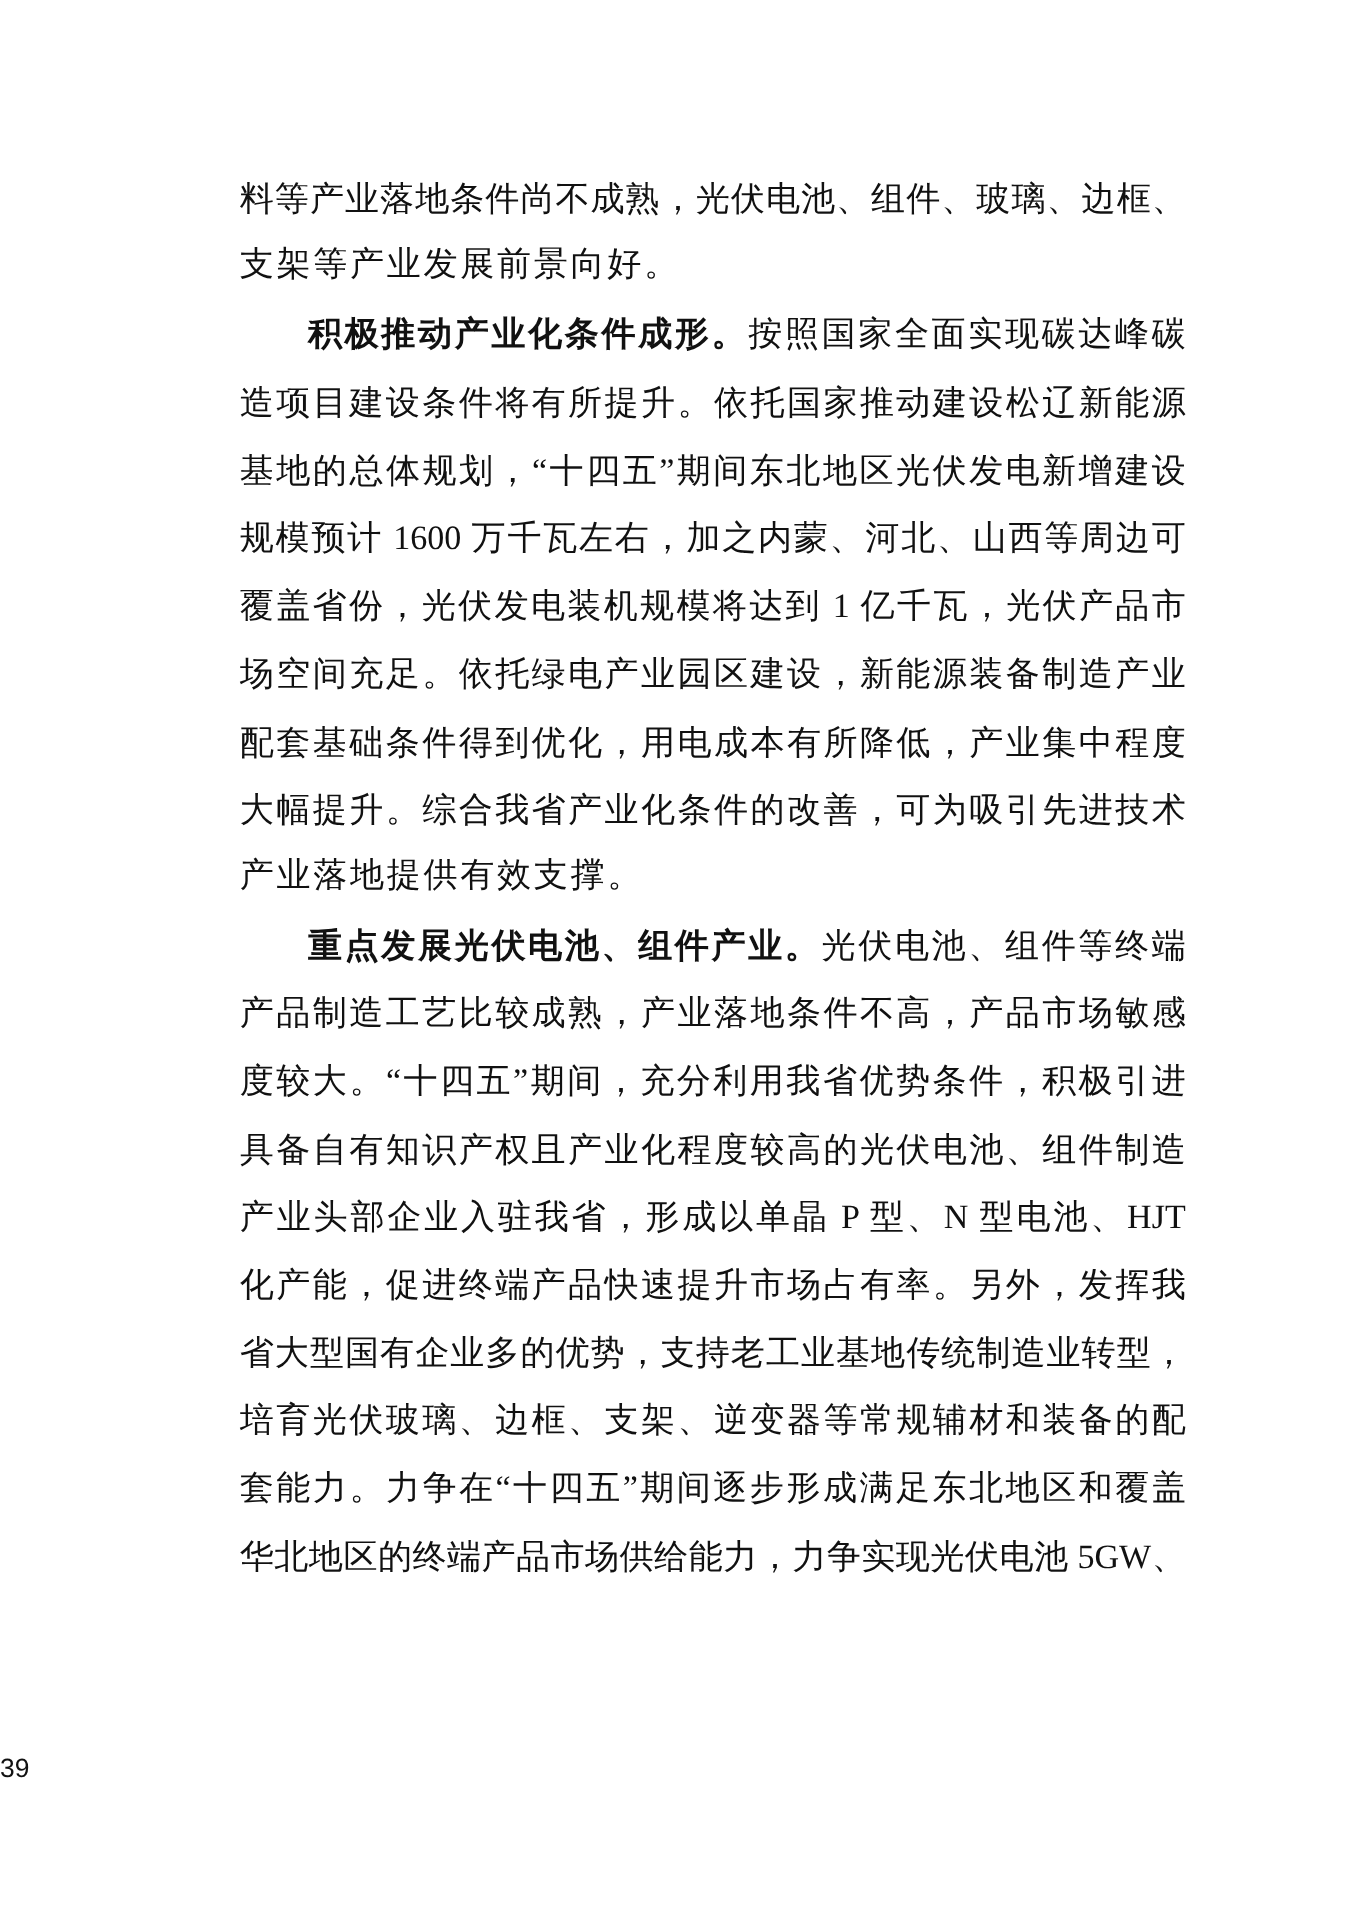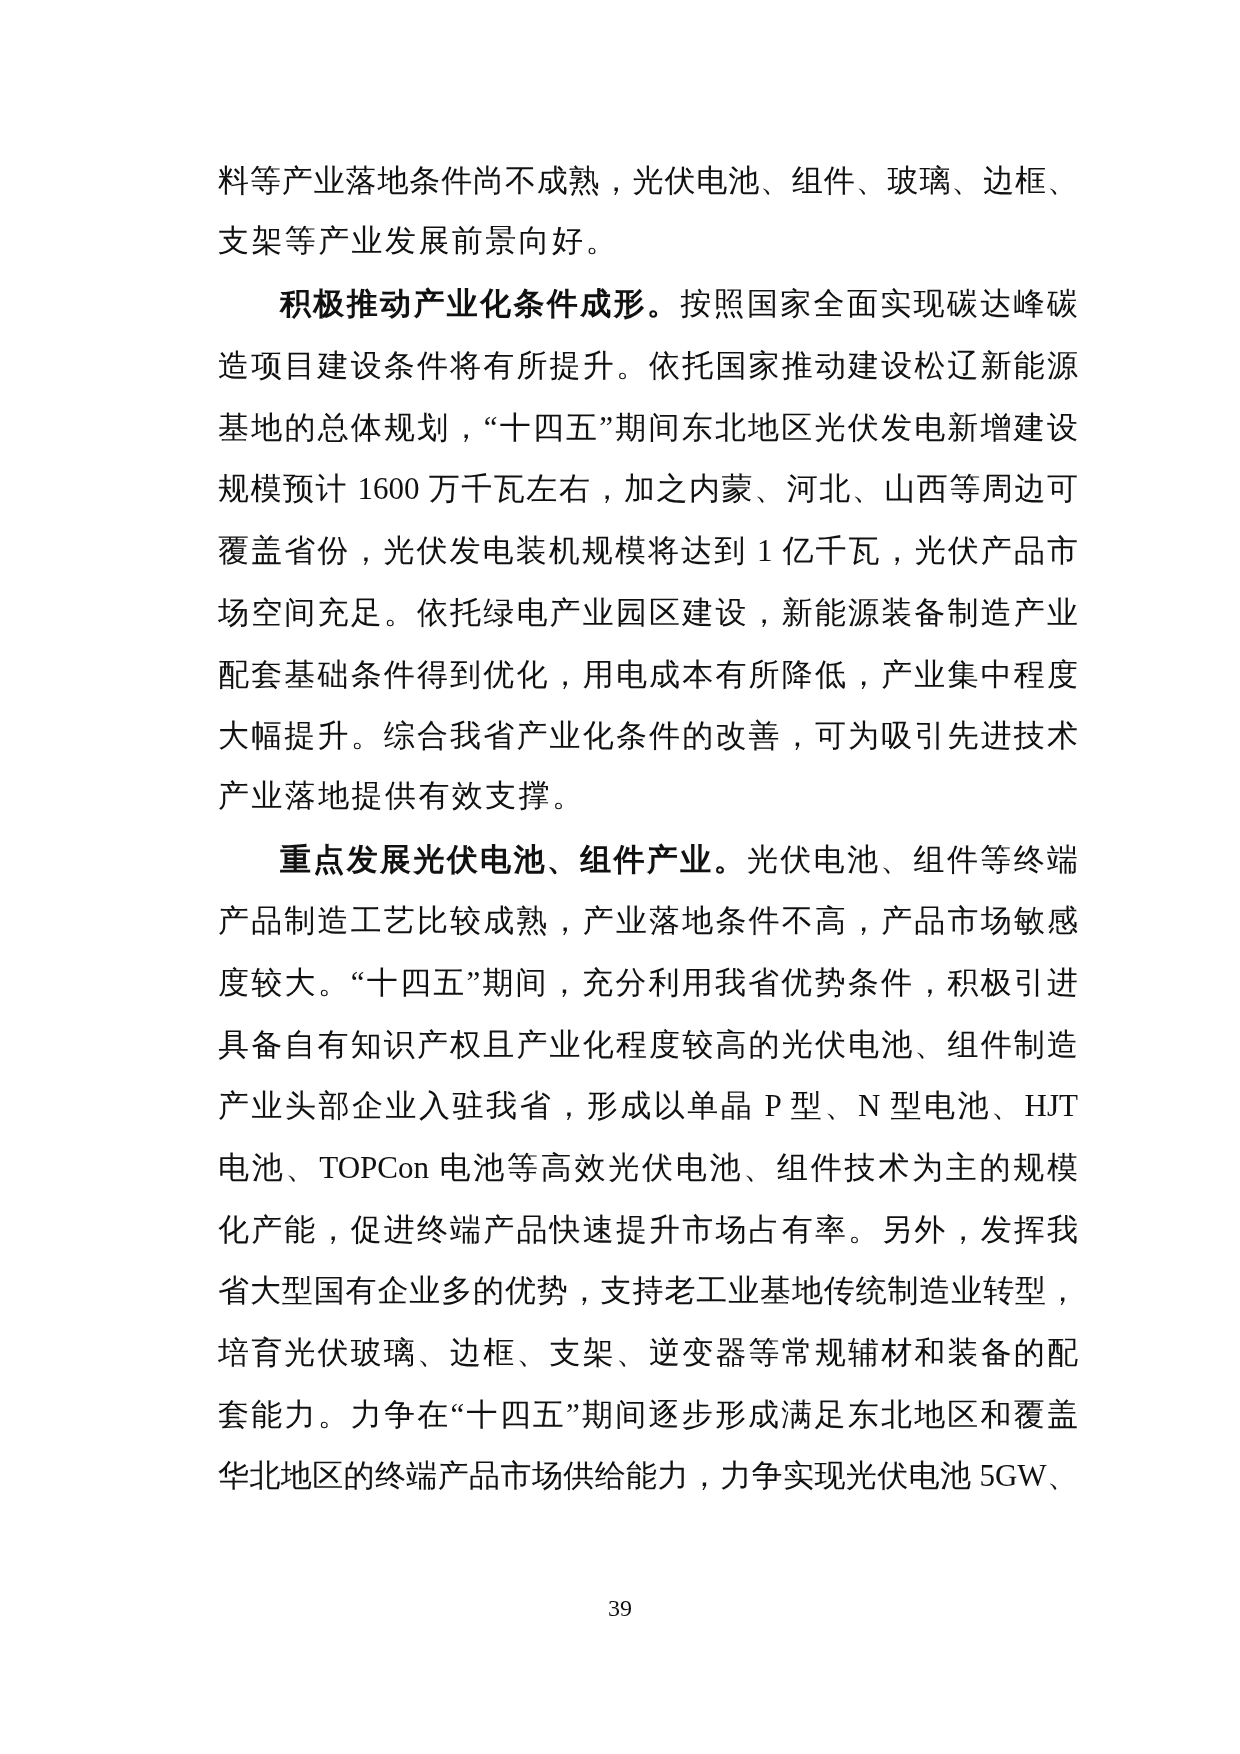--- a/index.html
+++ b/index.html
@@ -42,24 +42,24 @@
   }
   .bold-lead {
     font-family: Liberation Serif, serif;
     font-weight: 700;
   }
   .footer {
     position: absolute;
     left: 0;
     top: 1592px;
     width: 100%;
-    text-align: center;
+    text-align: left;
     font-size: 24px;
     line-height: 32px;
-    font-family: Liberation Serif, serif;
+    font-family: Liberation Sans, sans-serif;
     color: var(--ink, #111111);
   }
 </style>
 </head>
 <body>
 
 <div class="page">
   <div class="text-block">
 
     <div class="line"><span class="body-text">料等产业落地条件尚不成熟，光伏电池、组件、玻璃、边框、</span></div>
@@ -73,21 +73,20 @@
     <div class="line"><span class="body-text">场空间充足。依托绿电产业园区建设，新能源装备制造产业</span></div>
     <div class="line"><span class="body-text">配套基础条件得到优化，用电成本有所降低，产业集中程度</span></div>
     <div class="line"><span class="body-text">大幅提升。综合我省产业化条件的改善，可为吸引先进技术</span></div>
     <div class="line para-end"><span class="body-text">产业落地提供有效支撑。</span></div>
 
     <div class="line indent"><span class="bold-lead">重点发展光伏电池、组件产业。</span><span class="body-text">光伏电池、组件等终端</span></div>
     <div class="line"><span class="body-text">产品制造工艺比较成熟，产业落地条件不高，产品市场敏感</span></div>
     <div class="line"><span class="body-text">度较大。“十四五”期间，充分利用我省优势条件，积极引进</span></div>
     <div class="line"><span class="body-text">具备自有知识产权且产业化程度较高的光伏电池、组件制造</span></div>
     <div class="line"><span class="body-text">产业头部企业入驻我省，形成以单晶 P 型、N 型电池、HJT</span></div>
-    <div class="line"><span class="body-text">电池、TOPCon 电池等高效光伏电池、组件技术为主的规模</span></div>
     <div class="line"><span class="body-text">化产能，促进终端产品快速提升市场占有率。另外，发挥我</span></div>
     <div class="line"><span class="body-text">省大型国有企业多的优势，支持老工业基地传统制造业转型，</span></div>
     <div class="line"><span class="body-text">培育光伏玻璃、边框、支架、逆变器等常规辅材和装备的配</span></div>
     <div class="line"><span class="body-text">套能力。力争在“十四五”期间逐步形成满足东北地区和覆盖</span></div>
     <div class="line"><span class="body-text">华北地区的终端产品市场供给能力，力争实现光伏电池 5GW、</span></div>
 
   </div>
 
   <div class="footer">39</div>
 </div>

